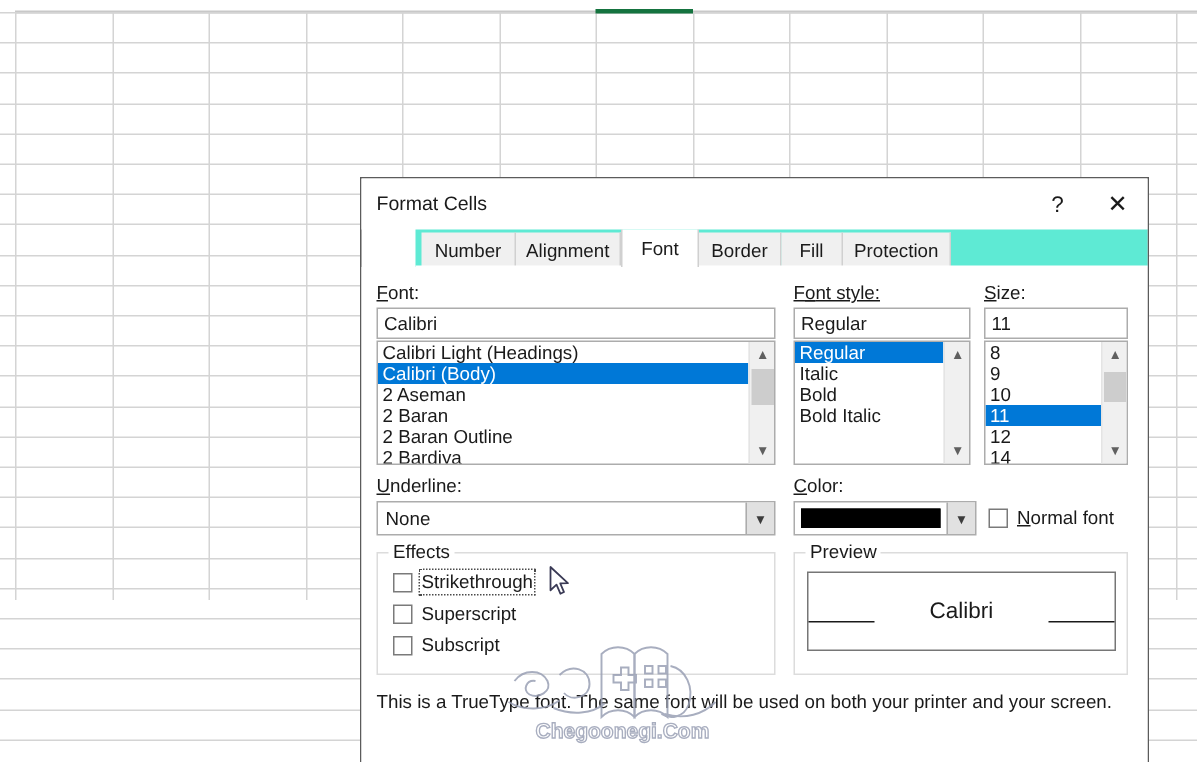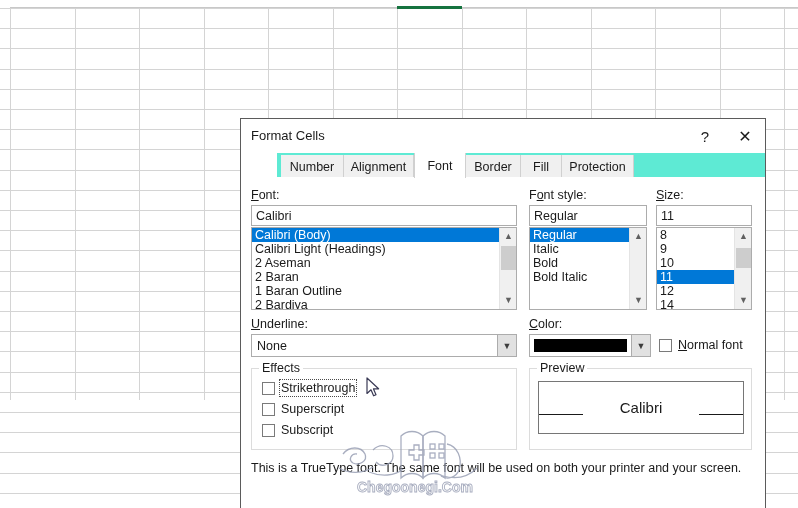--- a/index.html
+++ b/index.html
@@ -224,31 +224,31 @@
         <div class="tab" style="left: 67px; width: 70px;">Alignment</div>
         <div class="tab active" style="left: 137px; width: 52px;">Font</div>
         <div class="tab" style="left: 189px; width: 55px;">Border</div>
         <div class="tab" style="left: 244px; width: 41px;">Fill</div>
         <div class="tab" style="left: 285px; width: 72px;">Protection</div>
       </div>
 
     <div class="tab-body">
 
       <div class="lbl" style="left:10px; top:10px;"><u>F</u>ont:</div>
-      <div class="lbl" style="left:288px; top:10px;">F<u>o</u>nt style:</div>
+      <div class="lbl" style="left:288px; top:10px;text-decoration:underline;">F<u>o</u>nt style:</div>
       <div class="lbl" style="left:415px; top:10px;"><u>S</u>ize:</div>
 
       <div class="textbox" style="left:10px; top:27px; width:266px; height:21px;">Calibri</div>
       <div class="listbox" style="left:10px; top:49px; width:266px; height:83px;">
         <div class="list-inner" id="font-list">
+            <div class="list-item">Calibri Light (Headings)</div>
             <div class="list-item sel" style="background: rgb(0, 120, 215);">Calibri (Body)</div>
-            <div class="list-item">Calibri Light (Headings)</div>
             <div class="list-item">2  Aseman</div>
             <div class="list-item">2  Baran</div>
-            <div class="list-item">1  Baran Outline</div>
+            <div class="list-item">2  Baran Outline</div>
             <div class="list-item">2  Bardiya</div>
           </div>
         <div class="sbar">
           <div class="sbtn up">▲</div>
           <div class="sthumb" style="top:18px; height:24px;"></div>
           <div class="sbtn dn">▼</div>
         </div>
       </div>
 
       <div class="textbox" style="left:288px; top:27px; width:118px; height:21px;">Regular</div>

